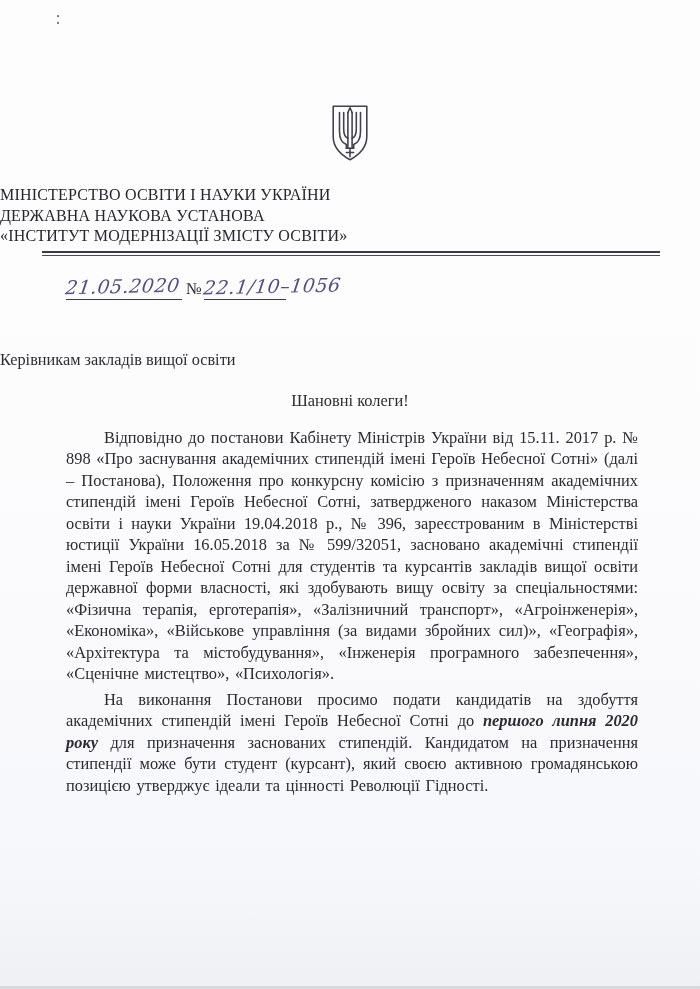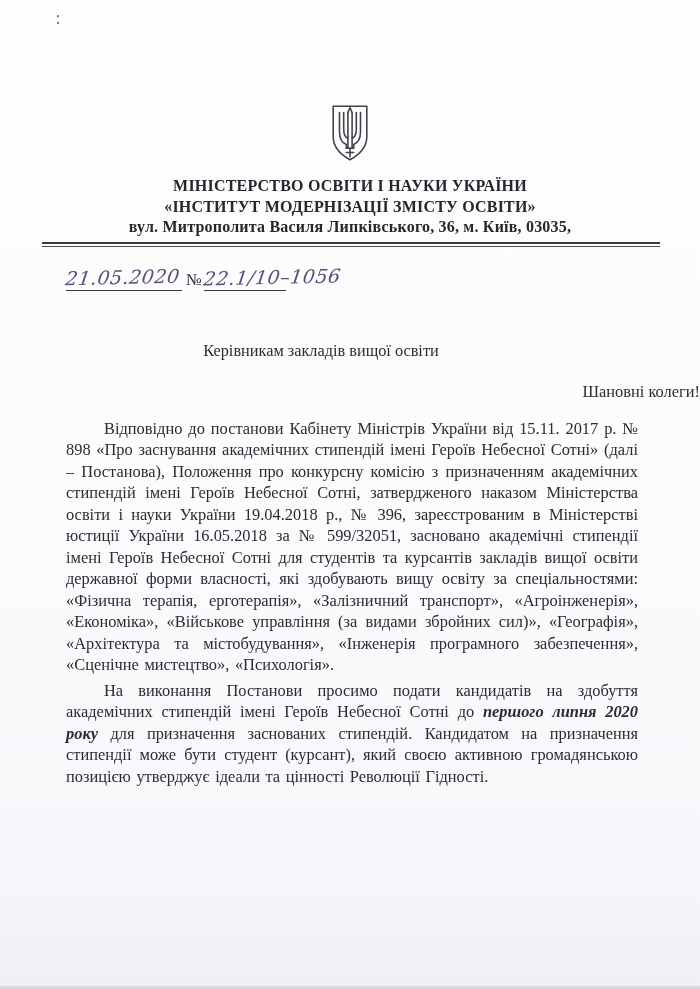--- a/index.html
+++ b/index.html
@@ -32,23 +32,22 @@
   }
 
   .emblem-wrap {
     padding-top: 104px;
     text-align: center;
     line-height: 0;
   }
   .emblem-wrap svg { display: inline-block; }
 
   .org-block {
-    margin-top: 14px;
-    text-align: center;
-    font-weight: bold;
+    margin-top: 23px;
+    font-weight: normal;
     font-size: 16px;
     line-height: 20.5px;
     letter-spacing: 0.2px;
     color: #26262e;
   }
 
   .double-rule {
     margin: 4px 40px 0 42px;
     height: 2px;
     border-top: 2.5px solid #3b3b44;
@@ -85,34 +84,34 @@
     font-family: "DejaVu Serif", serif;
     font-size: 19px;
     color: #524f7e;
     transform: skewX(-9deg) rotate(-1.2deg);
     white-space: nowrap;
     letter-spacing: 0.5px;
   }
 
   .addressee {
     margin: 50px 58px 0 0;
-    text-align: center;
+    text-align: left;
     font-size: 16.3px;
     color: #2c2c34;
   }
 
   .subject-block {
     margin: 24px 0 0 62px;
     font-size: 16.3px;
     line-height: 20.5px;
   }
 
   .salutation {
     margin-top: 21px;
-    text-align: right;
+    text-align: center;
     font-size: 16.4px;
   }
 
   .body-block {
     margin: 16px 58px 0 62px;
     width: 580px;
   }
   .para {
     margin: 4px;
     font-size: 16.4px;
@@ -144,22 +143,22 @@
         <path d="M60 16 V52 Q60 72 47 77 V84"></path>
         <path d="M33 84 H47"></path>
         <path d="M40 84 V100"></path>
         <path d="M33 92 H47"></path>
       </g>
     </svg>
   </div>
 
   <div class="org-block">
     <div>МІНІСТЕРСТВО ОСВІТИ І НАУКИ УКРАЇНИ</div>
+    <div>ДЕРЖАВНА НАУКОВА УСТАНОВА</div>
     <div>«ІНСТИТУТ МОДЕРНІЗАЦІЇ ЗМІСТУ ОСВІТИ»</div>
-    <div>вул. Митрополита Василя Липківського, 36, м. Київ, 03035,</div>
   </div>
 
   <div class="double-rule"></div>
 
   <div class="ref-row">
     <span class="ref-cell-date">
       <span class="hand">21.05.2020</span>
     </span>
     <span class="ref-no-symbol">№</span>
     <span class="ref-cell-number">

